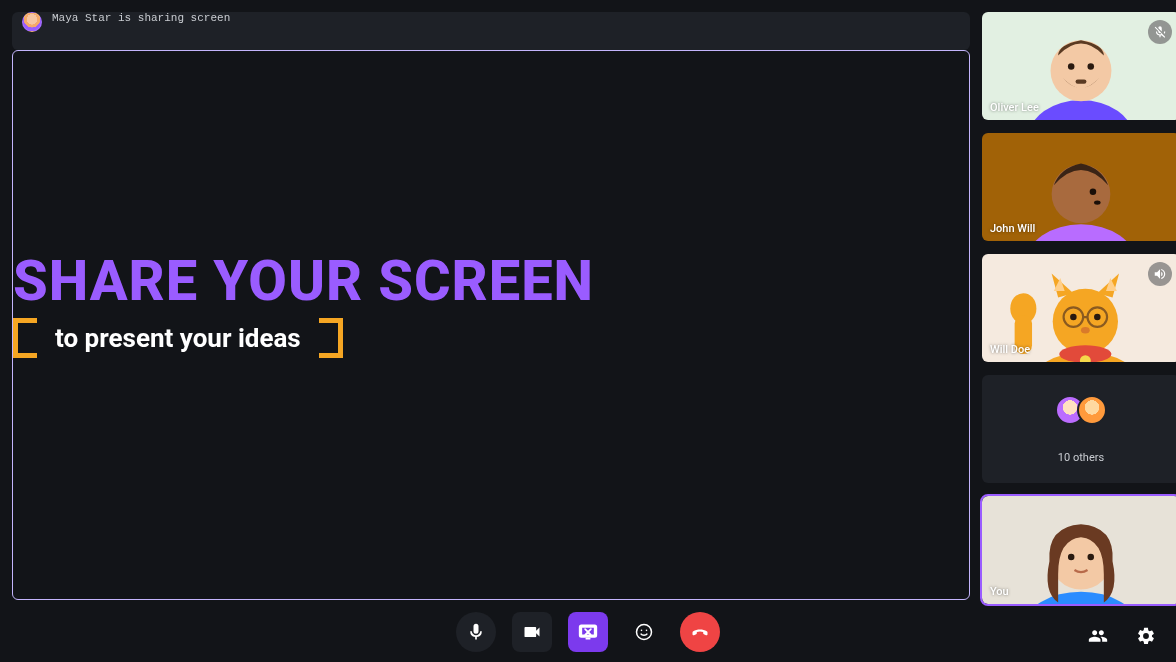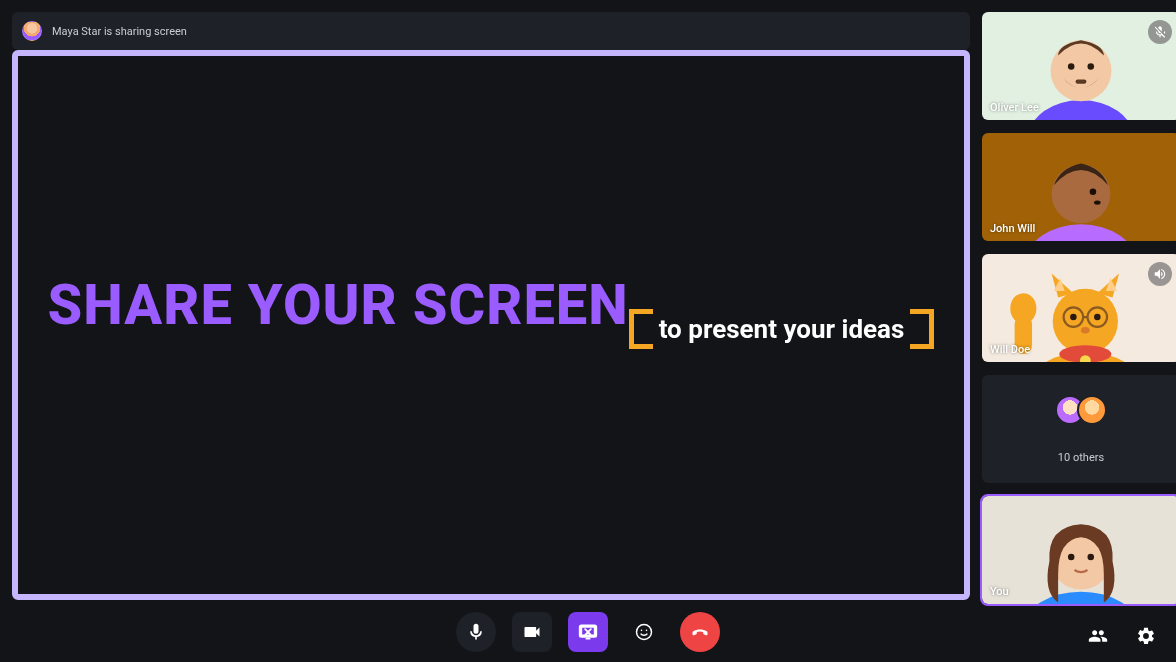--- a/index.html
+++ b/index.html
@@ -21,56 +21,57 @@
     height: 588px;
     display: flex;
     flex-direction: column;
   }
 
   .notice-bar {
     height: 38px;
     background: #1e2127;
     border-radius: 6px;
     display: flex;
-    align-items: center;
+    align-items: flex-start;
     padding: 0 10px;
+    font-family: Liberation Mono, monospace;
   }
   .notice-avatar {
     width: 20px; height: 20px;
     border-radius: 50%;
     background: radial-gradient(circle at 50% 35%, #f7c6a3 0 35%, #f5a96a 36% 55%, #9a5cff 56% 100%);
     margin-right: 10px;
     border: 1px solid #fff2;
   }
   .notice-text { font-size: 11px; color: #c9ccd1; }
 
   .share-stage {
     flex: 1;
-    border: 6px solid #c4b5fd;
+    border: 1px solid #c4b5fd;
     border-radius: 6px;
     position: relative;
     background: #121418;
     display: flex;
-    flex-direction: row;
-    align-items: center;
+    flex-direction: column;
+    align-items: flex-start;
     justify-content: center;
   }
 
   .share-title {
     font-size: 56px;
     font-weight: 800;
     color: #9a5cff;
     letter-spacing: 1px;
     line-height: 1.05;
     margin-top: -40px;
   }
   .share-sub-row {
     display: flex;
     align-items: center;
-    gap: 6px;
+    gap: 18px;
     margin-top: 8px;
   }
   .bracket {
     width: 24px;
     height: 40px;
     border: 5px solid #f5a623;
     border-right: none;
   }
   .bracket.right {
     border: 5px solid #f5a623;

